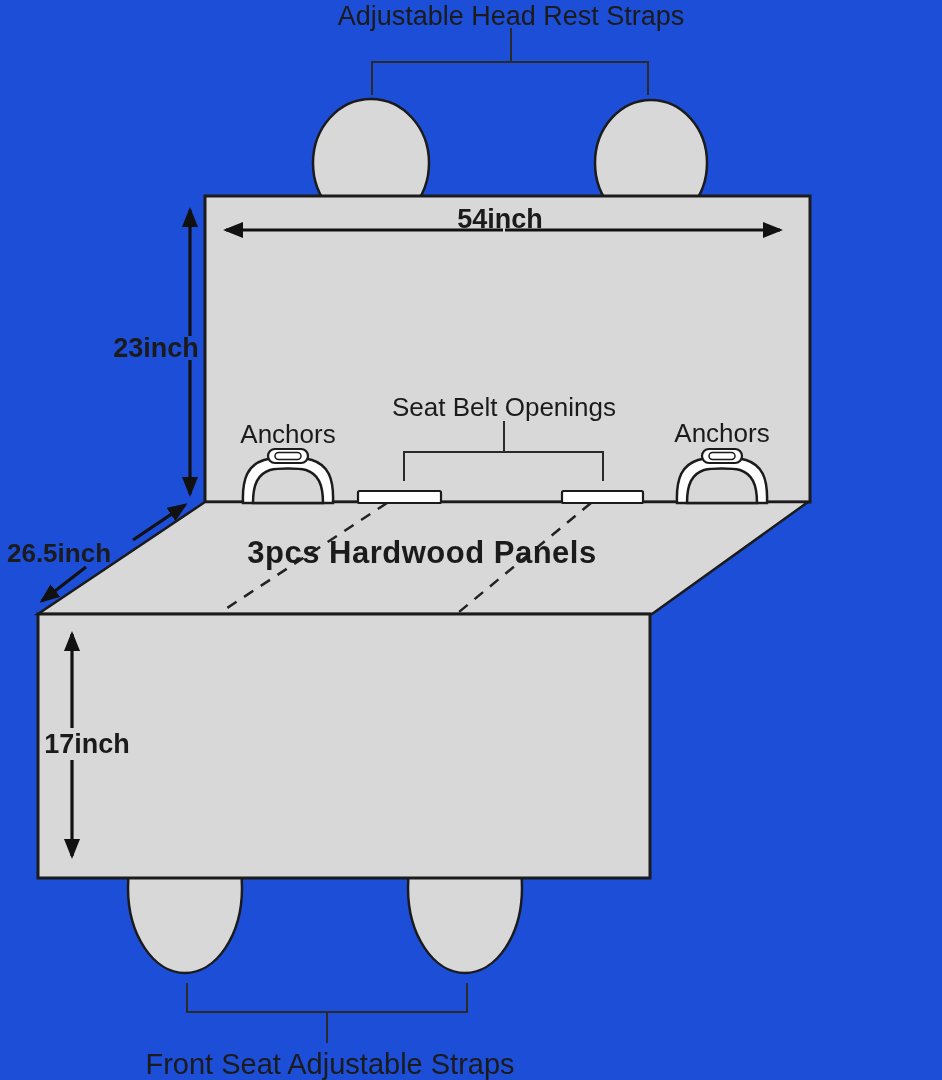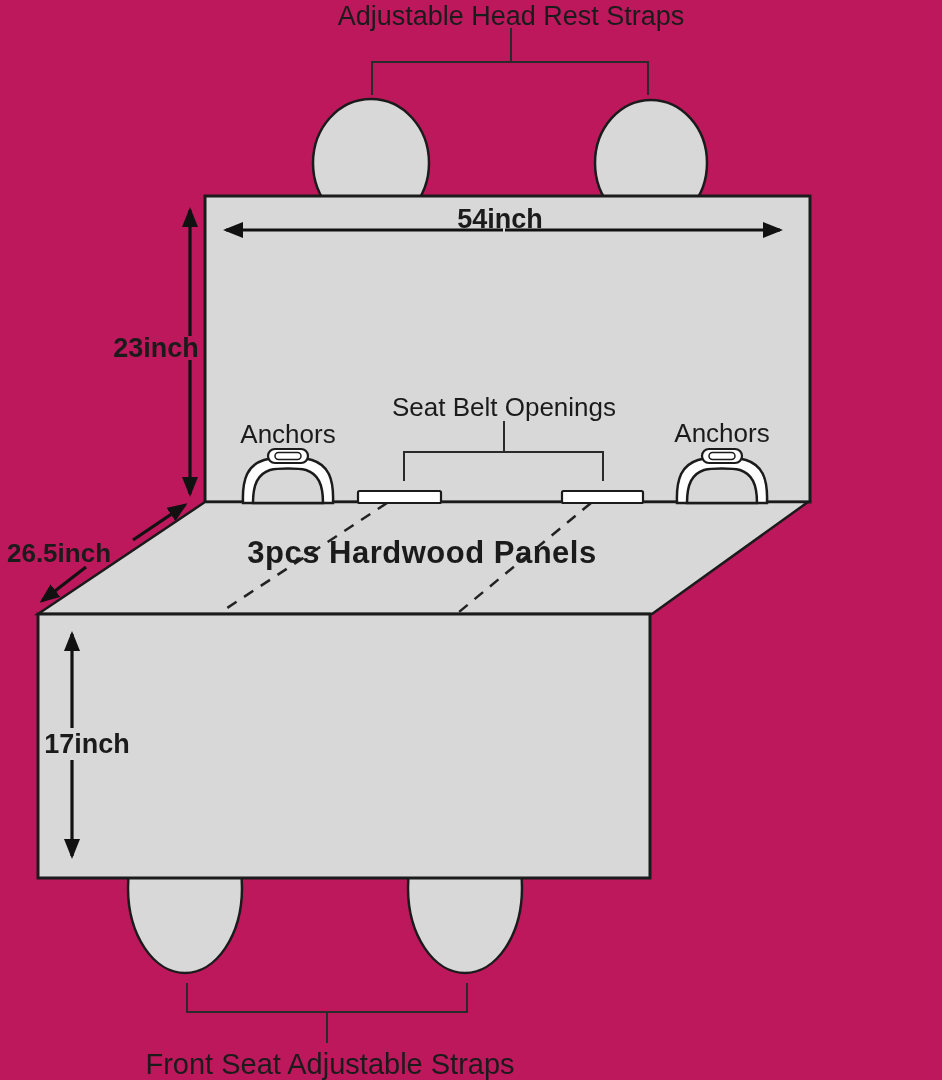--- a/index.html
+++ b/index.html
@@ -1,19 +1,19 @@
 <!DOCTYPE html>
 <html><head>
 <meta charset="utf-8">
 <style>
   html,body{margin:0;padding:0;background:#ffffff;}
   .stage{
     position:relative;
     width:942px;height:1080px;
-    background:#be185d;
+    background:#1d4ed8;
     font-family:"Liberation Sans", sans-serif;
     overflow:hidden;
   }
   svg text{
     font-family:"Liberation Sans", sans-serif;
     fill:#1b1b1b;
   }
   .lbl{font-size:27px;font-weight:400;}
   .lbl-sm{font-size:26px;font-weight:400;}
   .dim{font-size:27px;font-weight:700;}

